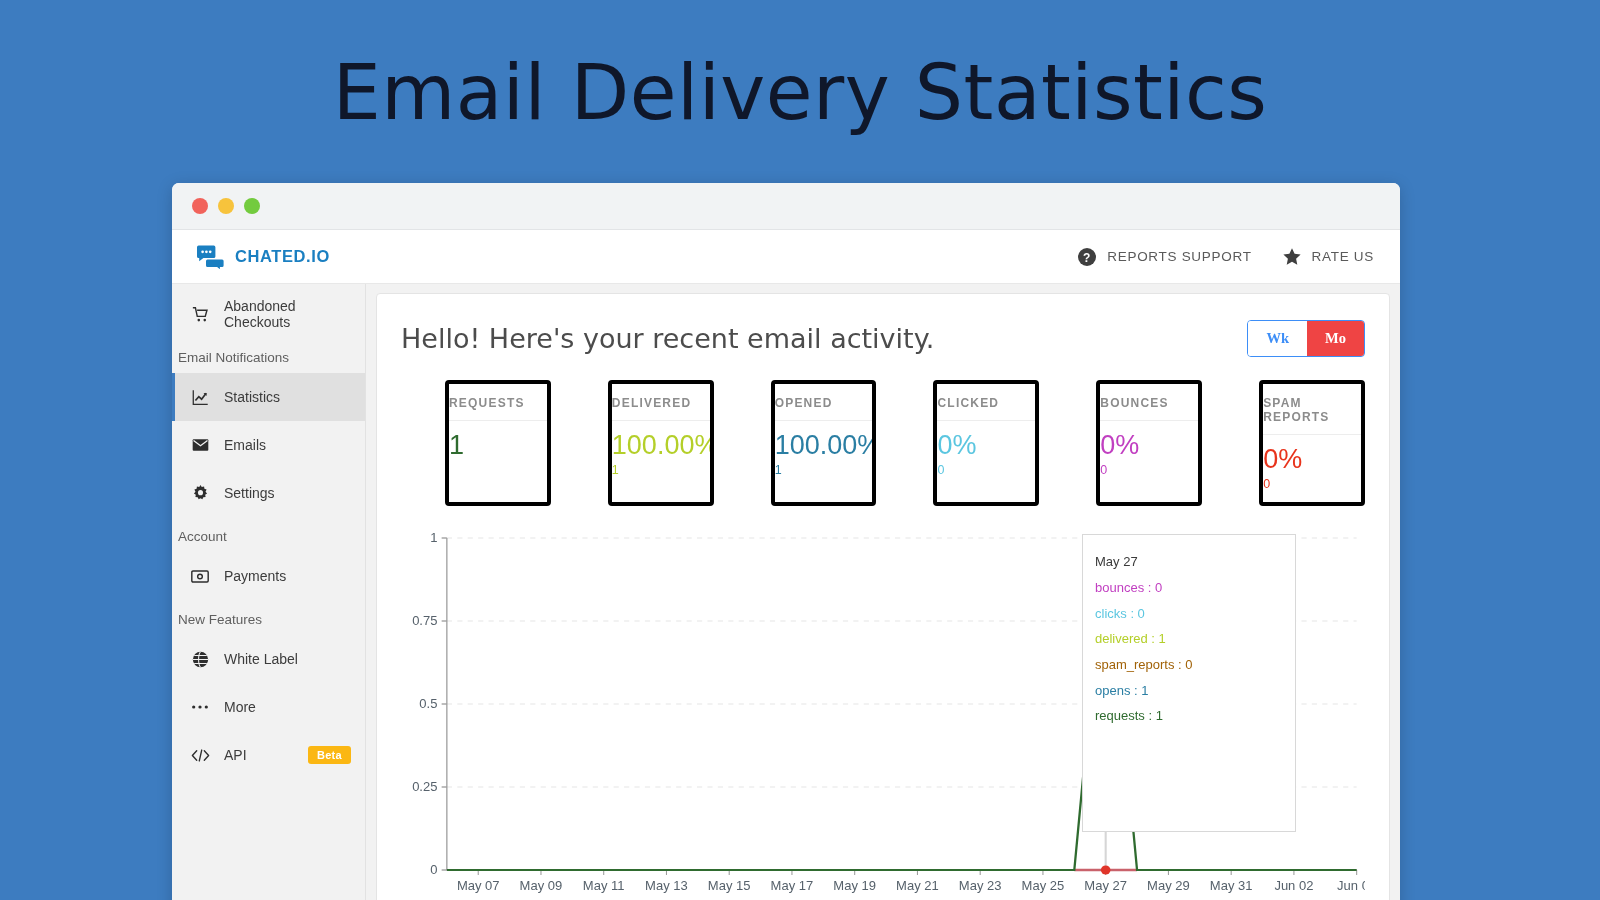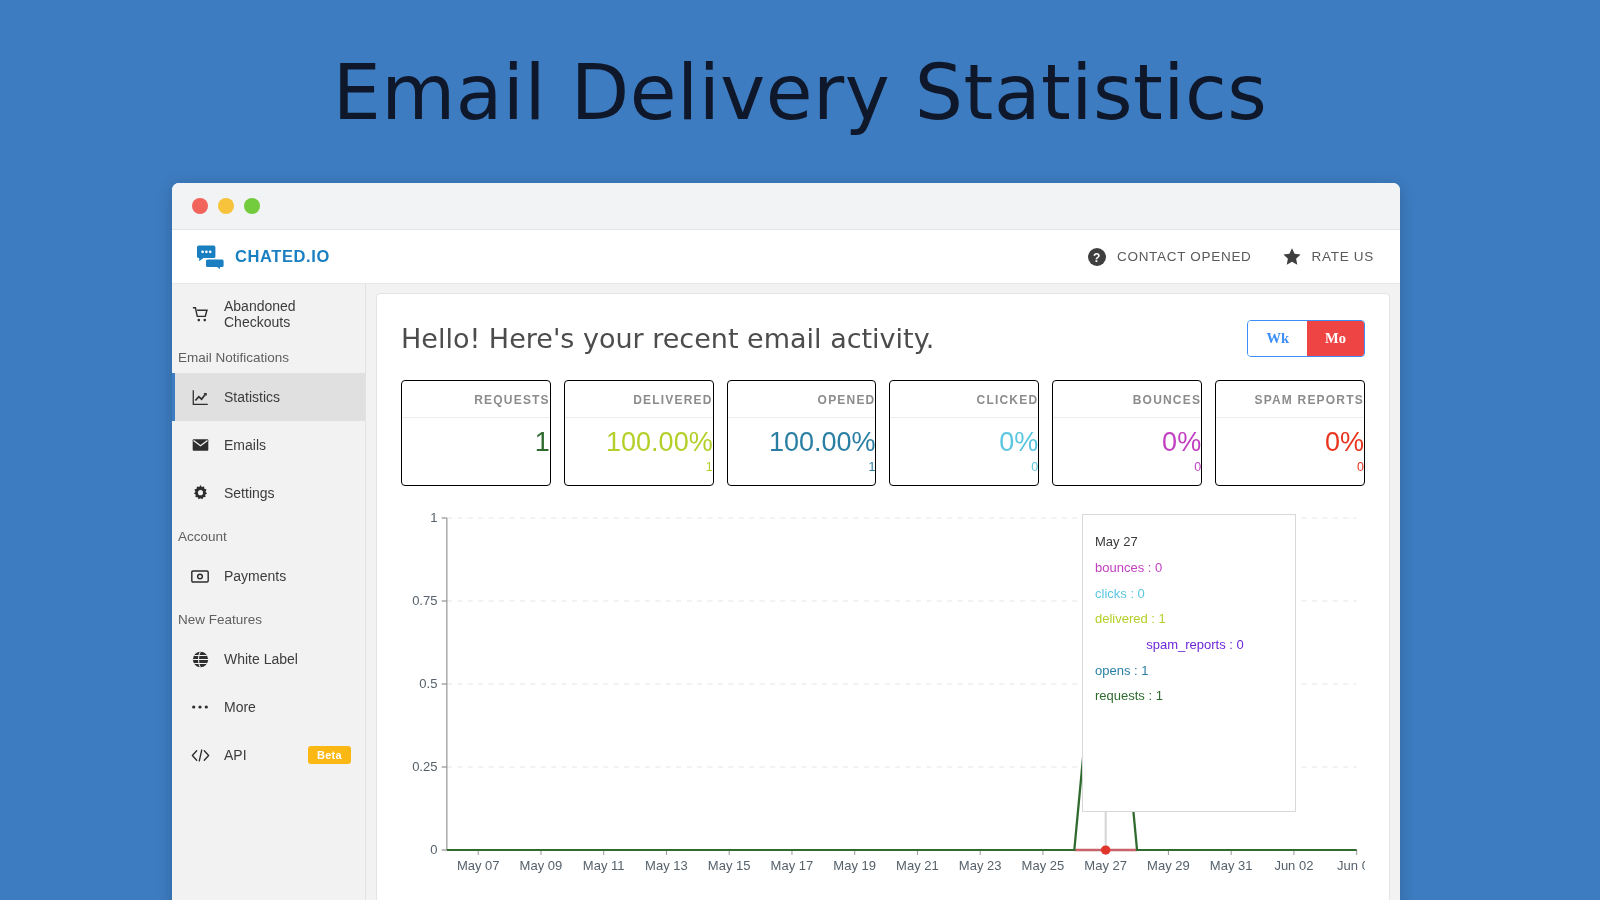--- a/index.html
+++ b/index.html
@@ -135,25 +135,26 @@
     border: 0; cursor: pointer;
     font-family: Liberation Serif, serif; font-size: 14.5px; font-weight: 700;
     padding: 9px 18px;
     background: #ffffff; color: #3d8ef7;
   }
   .toggle button.sel { background: #ef4444; color: #ffffff; }
 
   .cards { display: flex; gap: 13px; margin-top: 20px; }
   .card {
     flex: 1;
-    border: 1px solid #000000;
+    border: 4px solid #000000;
     border-radius: 4px;
     background: #fff;
-    text-align: right;
+    text-align: left;
     overflow: hidden;
+    margin-left: 44px;
   }
   .card-title {
     font-size: 12px; font-weight: 700; letter-spacing: 1.2px;
     color: #8c8c8c; padding: 12px 0 10px;
     border-bottom: 1px solid #ededed;
   }
   .card-body { padding: 9px 0 11px; }
   .card-main { font-size: 27px; font-weight: 400; line-height: 1.15; }
   .card-sub { font-size: 12.5px; margin-top: 2px; }
 
@@ -196,21 +197,21 @@
         <path d="M11.5 14.6h14.6a1.5 1.5 0 0 1 1.5 1.5v4.4a1.5 1.5 0 0 1-1.5 1.5h-2.2v2.2l-2.8-2.2H11.5A1.5 1.5 0 0 1 10 20.5v-4.4a1.5 1.5 0 0 1 1.5-1.5z" fill="#1a7fc1"></path>
       </svg>
       <span class="logo-text">CHATED.IO</span>
     </div>
     <div class="appbar-right">
       <div class="appbar-action">
         <svg class="ic-help" viewBox="0 0 20 20">
           <circle cx="10" cy="10" r="9" fill="#3f3f3f"></circle>
           <text x="10" y="14.6" font-size="12" font-weight="700" text-anchor="middle" fill="#fff" font-family="Liberation Sans, sans-serif">?</text>
         </svg>
-        <span>CONTACT OPENED</span>
+        <span>REPORTS SUPPORT</span>
       </div>
       <div class="appbar-action">
         <svg class="ic-star" viewBox="0 0 20 20">
           <path d="M10 1.2l2.6 5.6 6 .7-4.5 4.2 1.2 6-5.3-3-5.3 3 1.2-6L1.4 7.5l6-.7z" fill="#3f3f3f"></path>
         </svg>
         <span>RATE US</span>
       </div>
     </div>
   </div>
 
@@ -408,21 +409,21 @@
               <line x1="676.1724137931035" y1="12" x2="676.1724137931035" y2="344" stroke="#d6d6d6" stroke-width="2"></line>
               <circle cx="676.1724137931035" cy="12" r="4" fill="#2f6b2f"></circle>
               <circle cx="676.1724137931035" cy="344" r="4.6" fill="#e0352a"></circle>
             </svg>
           <div class="tooltip">
             <div class="tt-date">May 27</div>
             <div id="tt-rows">
                 <div class="tt-row" style="color: rgb(193, 63, 193);">bounces : 0</div>
                 <div class="tt-row" style="color: rgb(91, 198, 224);">clicks : 0</div>
                 <div class="tt-row" style="color: rgb(180, 207, 41);">delivered : 1</div>
-                <div class="tt-row" style="color: #6d28d9; text-align: center;">spam_reports : 0</div>
+                <div class="tt-row" style="color: #a16207;">spam_reports : 0</div>
                 <div class="tt-row" style="color: rgb(42, 126, 163);">opens : 1</div>
                 <div class="tt-row" style="color: rgb(47, 107, 47);">requests : 1</div>
               </div>
           </div>
         </div>
 
       </div>
     </div>
 
   </div>

